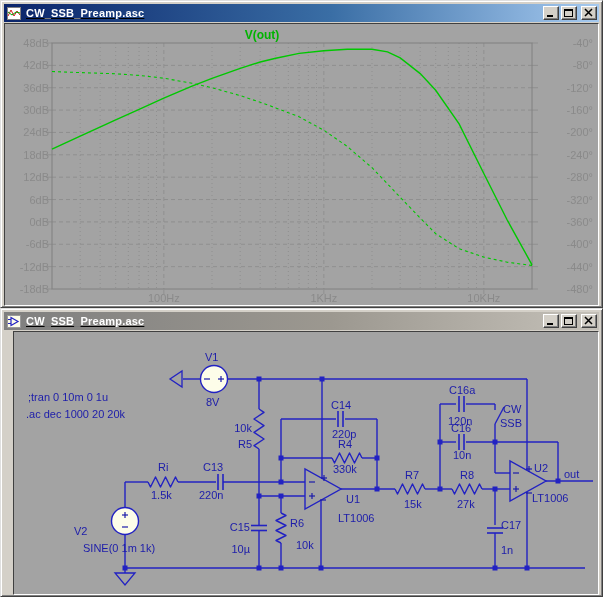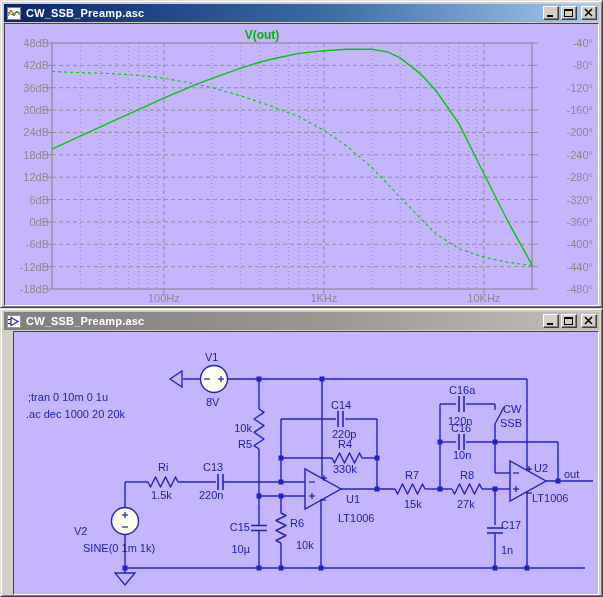--- a/index.html
+++ b/index.html
@@ -5,34 +5,34 @@
   html,body{margin:0;padding:0;}
   body{background:#D4D0C8;font-family:"Liberation Sans",sans-serif;}
   .screen{position:relative;width:603px;height:597px;background:#D4D0C8;overflow:hidden;}
   .win{position:absolute;left:0;width:603px;box-sizing:border-box;background:#D4D0C8;
        border-top:1px solid #DFDFDF;border-left:1px solid #DFDFDF;
        border-right:1px solid #404040;border-bottom:1px solid #404040;
        box-shadow:inset 1px 1px 0 #fff, inset -1px -1px 0 #808080;
        padding:3px;}
   .win-top{top:0;height:308px;}
   .win-bottom{top:308px;height:289px;}
-  .titlebar{height:18px;display:flex;align-items:center;padding:0 2px;}
+  .titlebar{height:18px;display:flex;align-items:center;padding:0 2px;text-decoration:underline;}
   .titlebar.active{background:linear-gradient(90deg,#0A246A 0%,#3A6EA5 55%,#A6CAF0 100%);}
   .titlebar.inactive{background:linear-gradient(90deg,#7F7F7F 0%,#9C9890 55%,#C4C0B8 100%);}
   .title-text{color:#fff;font-weight:bold;font-size:11px;margin-left:4px;flex:1;
               white-space:nowrap;overflow:hidden;letter-spacing:.2px;}
   .win-icon{width:16px;height:14px;flex:0 0 auto;display:flex;align-items:center;justify-content:center;}
   .tbtns{display:flex;gap:2px;flex:0 0 auto;align-items:center;}
   .tbtn{width:16px;height:14px;background:#D4D0C8;
         border-top:1px solid #fff;border-left:1px solid #fff;
         border-right:1px solid #404040;border-bottom:1px solid #404040;
         box-shadow:inset -1px -1px 0 #808080;box-sizing:border-box;
         display:flex;align-items:center;justify-content:center;padding:0;}
   .tbtn-close{margin-left:2px;}
-  .pane{margin-top:1px;background:#c4b5fd;
+  .pane{margin-top:1px;background:#a3a3a3;
         border-top:1px solid #404040;border-left:1px solid #404040;
         border-right:1px solid #fff;border-bottom:1px solid #fff;
         overflow:hidden;}
   .pane-plot{height:281px;}
   .pane-schem{height:262px;margin-left:9px;}
   svg{display:block;}
   text{font-family:"Liberation Sans",sans-serif;}
 </style>
 </head>
 <body>

